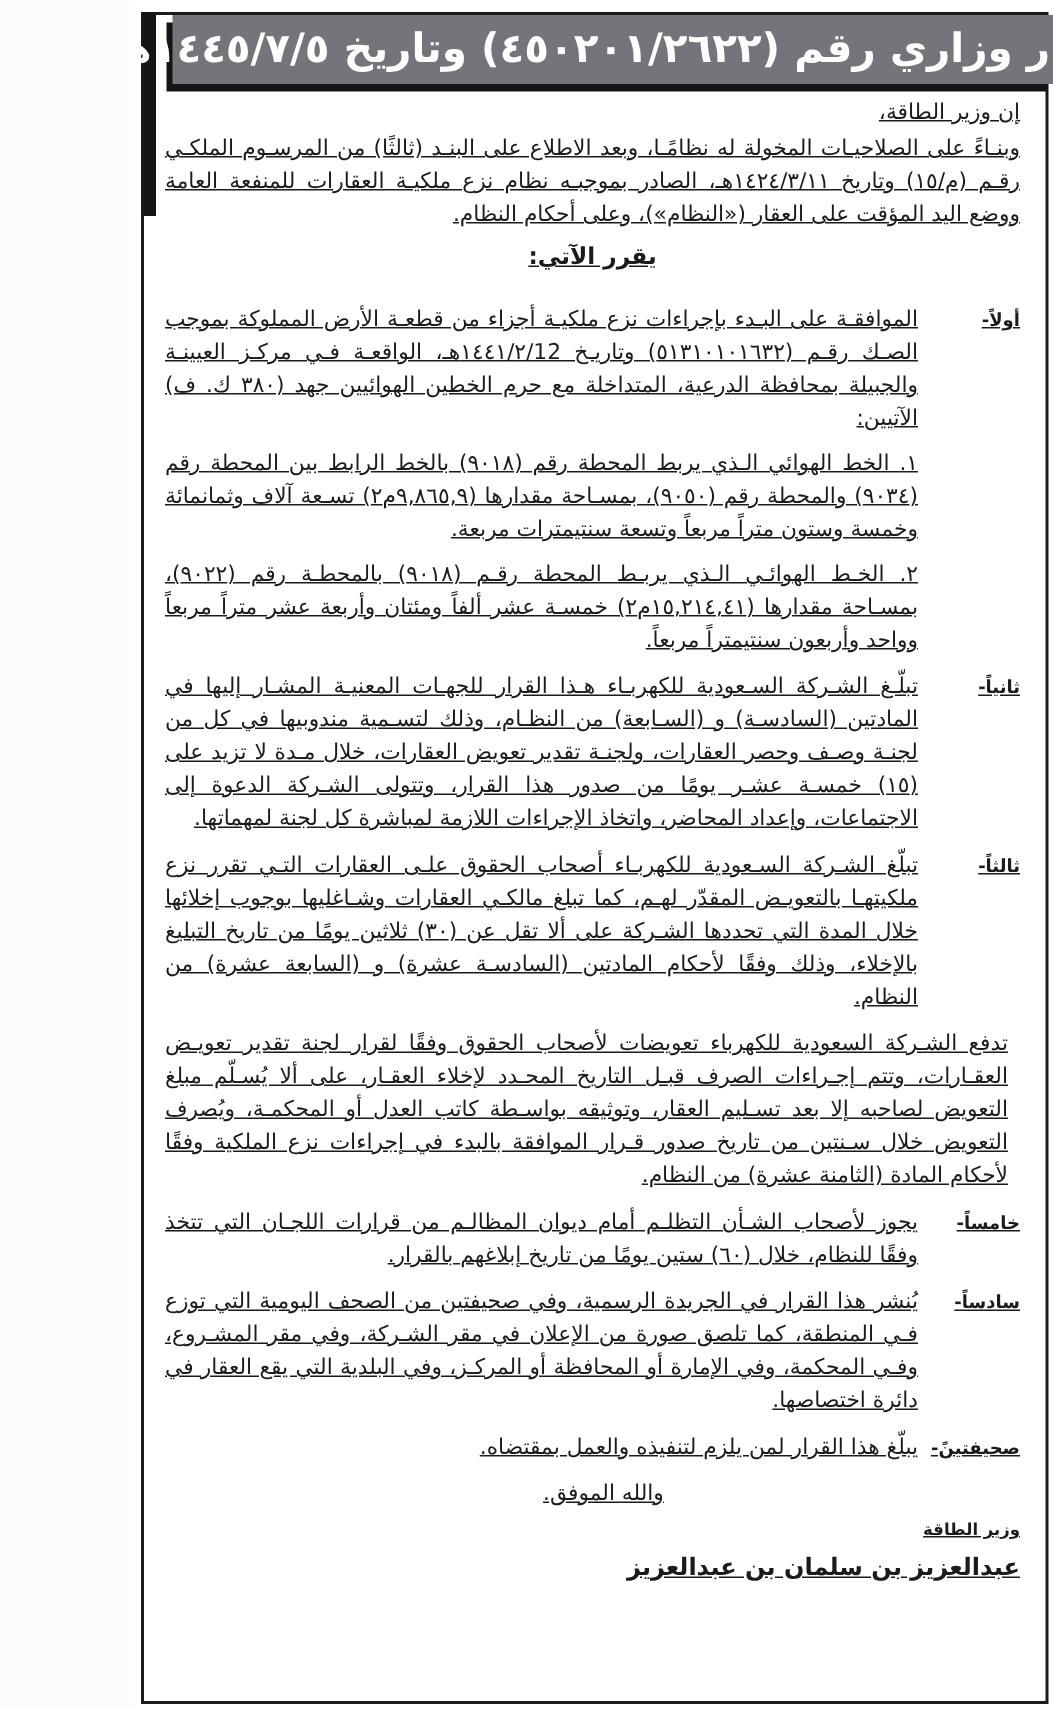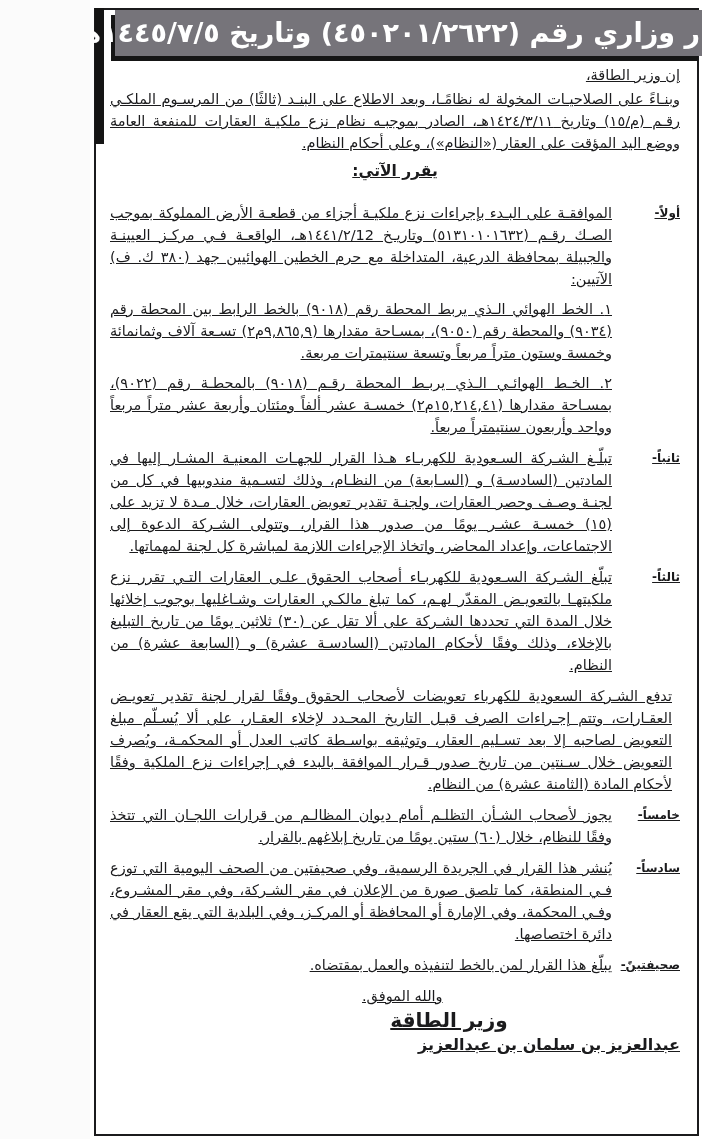--- a/index.html
+++ b/index.html
@@ -31,21 +31,21 @@
     text-align:center;font-weight:bold;font-size:15.5px;margin:6px 0 20px;
   }
   .section{display:flex;margin:0 0 9px;}
   .sec-label{
     flex:0 0 60px;font-weight:bold;white-space:nowrap;font-size:12px;
   }
   .sec-body{flex:1;margin-right:8px;}
   .sec-body p{margin:0 0 8px;}
   .sec-body p:last-child{margin-bottom:0;}
   .blessing{text-align:left;padding-left:252px;margin:2px 0 0;}
-  .sig-title{font-weight:bold;text-align:center;padding-left:108px;margin:2px 0 0;font-size:20px;}
+  .sig-title{font-weight:bold;text-align:right;padding-left:108px;margin:2px 0 0;font-size:11px;}
   .sig-name{font-weight:bold;text-align:right;padding-left:34px;margin:3px 0 0;font-size:16px;}
 </style>
 </head>
 <body>
 
 <div class="page">
   <div class="frame"></div>
   <div class="accent-bar"></div>
 
   <div class="banner">
@@ -97,21 +97,21 @@
     <div class="section">
       <span class="sec-label">سادساً-</span>
       <div class="sec-body">
         <p>يُنشر هذا القرار في الجريدة الرسمية، وفي صحيفتين من الصحف اليومية التي توزع فـي المنطقة، كما تلصق صورة من الإعلان في مقر الشـركة، وفي مقر المشـروع، وفـي المحكمة، وفي الإمارة أو المحافظة أو المركـز، وفي البلدية التي يقع العقار في دائرة اختصاصها.</p>
       </div>
     </div>
 
     <div class="section">
       <span class="sec-label">صحيفتينً-</span>
       <div class="sec-body">
-        <p>يبلّغ هذا القرار لمن بالخط لتنفيذه والعمل بمقتضاه.</p>
+        <p>يبلّغ هذا القرار لمن يلزم لتنفيذه والعمل بمقتضاه.</p>
       </div>
     </div>
 
     <div class="blessing">والله الموفق.</div>
     <div class="sig-title">وزير الطاقة</div>
     <div class="sig-name">عبدالعزيز بن سلمان بن عبدالعزيز</div>
 
   </div>
 </div>
 

